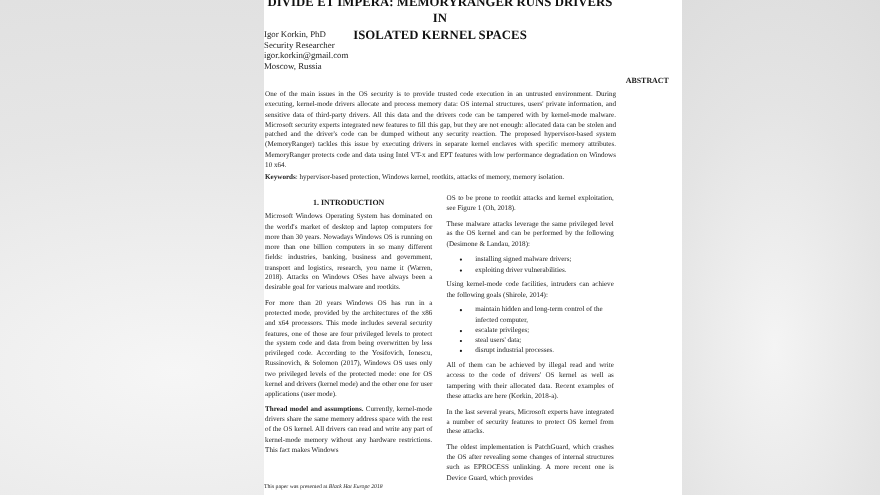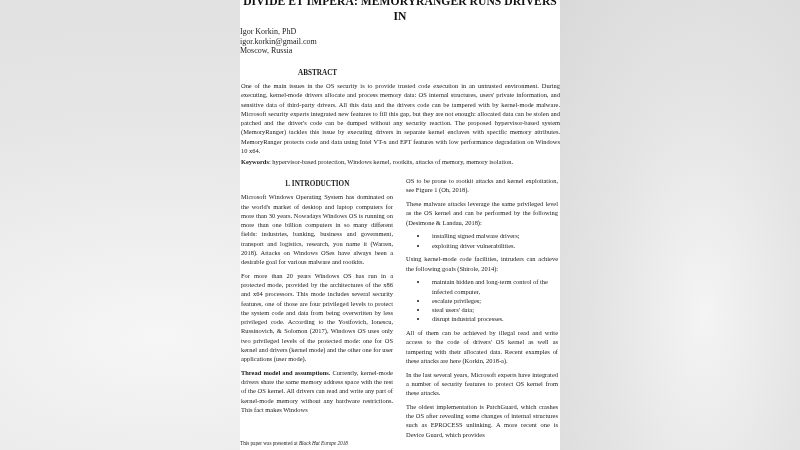--- a/index.html
+++ b/index.html
@@ -7,35 +7,35 @@
     width:800px; height:450px; overflow:hidden; position:relative;
     background: radial-gradient(ellipse at 20% 75%, #f6f6f6 0%, #e6e6e6 45%, #dcdcdc 100%);
     font-family: "Liberation Serif", "DejaVu Serif", serif;
     color:#1a1a1a;
   }
   .bg-right {
     position:absolute; left:560px; top:0; width:240px; height:450px;
     background: radial-gradient(ellipse at 60% 70%, #f4f4f4 0%, #e4e4e4 50%, #d9d9d9 100%);
   }
   .page {
-    position:absolute; left:240px; top:0; width:320px; height:450px;
+    position:absolute; left:240px; top:0; width:380px; height:450px;
     background:#fff; overflow:hidden;
   }
   .title {
     position:absolute; left:0; width:320px; top:-6px;
     text-align:center; font-weight:bold; font-size:11.6px; line-height:15px;
     letter-spacing:0.05px; color:#111;
   }
   .author {
     position:absolute; left:0; width:320px; top:27px;
     text-align:left; font-size:8px; line-height:9.6px;
   }
   .abstract-head {
-    position:absolute; left:14px; width:320px; top:69px;
-    text-align:left; font-weight:bold; font-size:7.2px;padding-left:44px;
+    position:absolute; left:4px; width:320px; top:69px;
+    text-align:right; font-weight:bold; font-size:7.2px;padding-left:44px;
   }
   .abstract {
     position:absolute; left:1px; width:319px; top:81px;
     font-size:6.45px; line-height:9.3px; text-align:justify;
   }
   .keywords {
     position:absolute; left:1px; width:319px; top:157px;
     font-size:6.45px; line-height:9px;
   }
   .keywords b { font-weight:bold; }
@@ -52,24 +52,26 @@
   .footnote i { font-style:italic; }
 </style>
 </head>
 <body>
 
 <div class="bg-right"></div>
 
 <div class="page">
   <div class="title">
     <div>DIVIDE ET IMPERA: MEMORYRANGER RUNS DRIVERS IN</div>
+    <div>ISOLATED KERNEL SPACES</div>
   </div>
 
   <div class="author">
     <div>Igor Korkin, PhD</div>
+    <div>Security Researcher</div>
     <div>igor.korkin@gmail.com</div>
     <div>Moscow, Russia</div>
   </div>
 
   <div class="abstract-head">ABSTRACT</div>
   <div class="abstract">One of the main issues in the OS security is to provide trusted code execution in an untrusted environment. During executing, kernel-mode drivers allocate and process memory data: OS internal structures, users' private information, and sensitive data of third-party drivers. All this data and the drivers code can be tampered with by kernel-mode malware. Microsoft security experts integrated new features to fill this gap, but they are not enough: allocated data can be stolen and patched and the driver's code can be dumped without any security reaction. The proposed hypervisor-based system (MemoryRanger) tackles this issue by executing drivers in separate kernel enclaves with specific memory attributes. MemoryRanger protects code and data using Intel VT-x and EPT features with low performance degradation on Windows 10 x64.</div>
 
   <div class="keywords"><b>Keywords</b><span>: hypervisor-based protection, Windows kernel, rootkits, attacks of memory, memory isolation.</span></div>
 
   <div class="col left">

